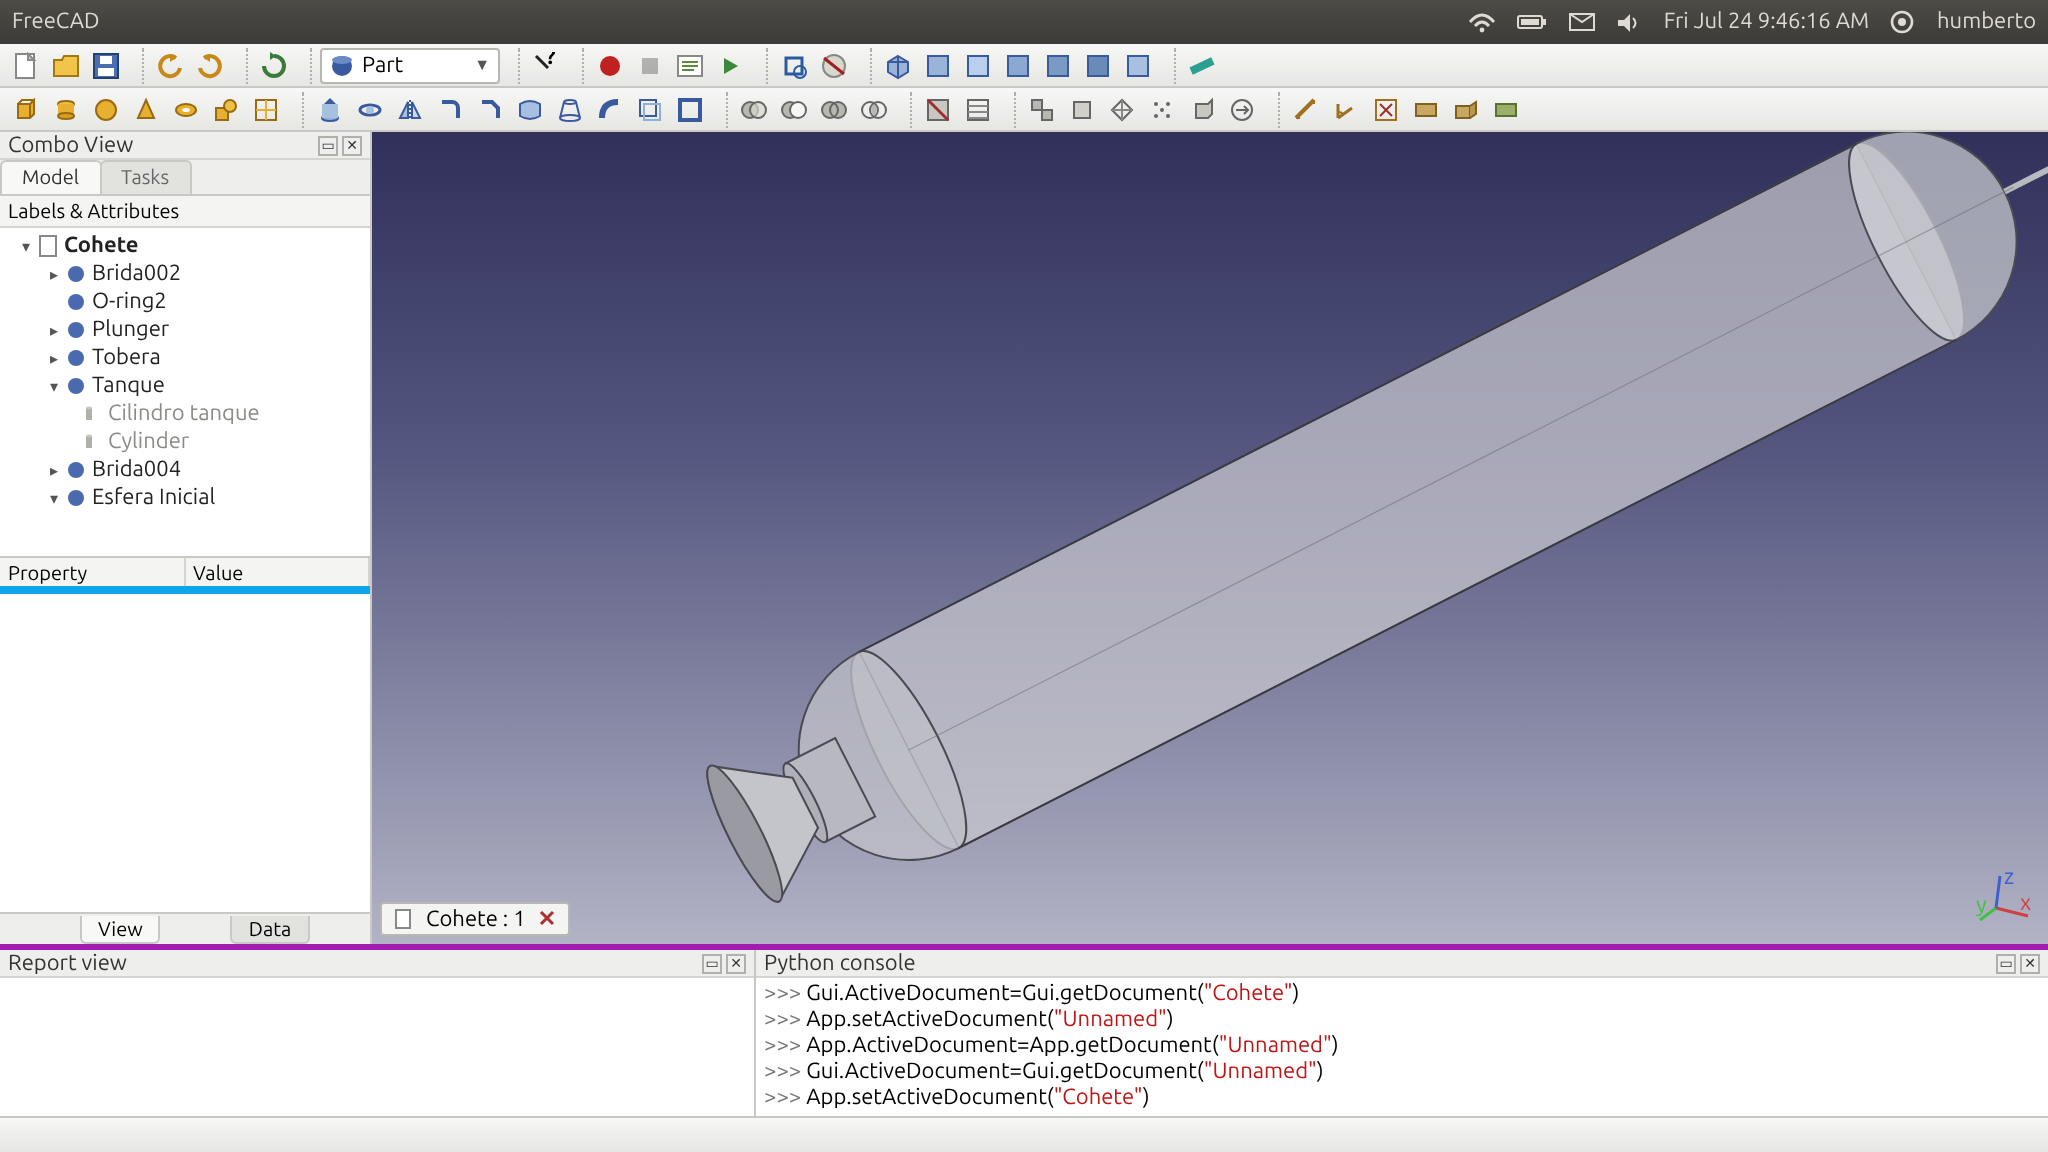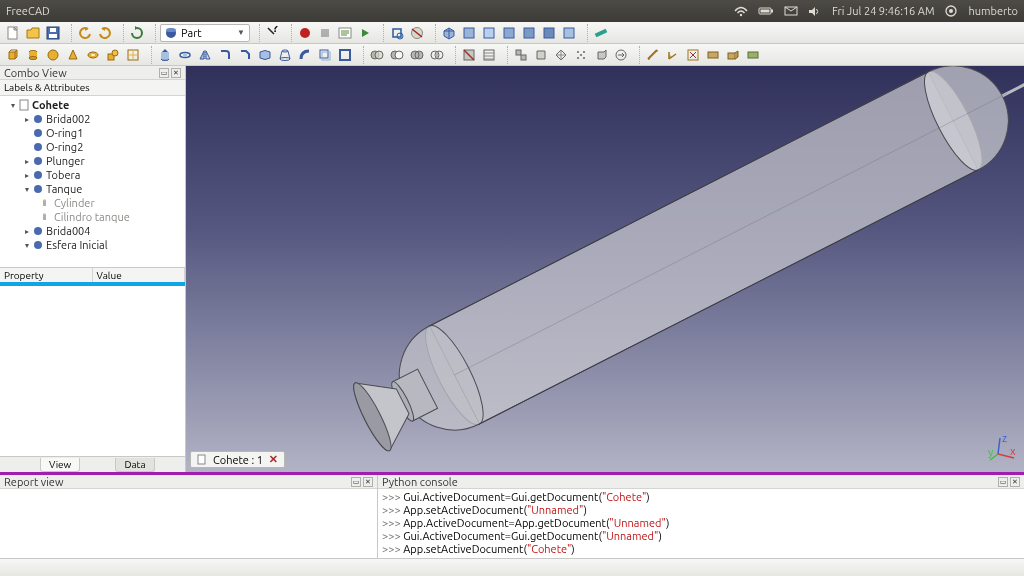--- a/index.html
+++ b/index.html
@@ -460,20 +460,24 @@
 <div class="main">
 
   <div class="left">
     <div class="panel-title">
       <span>Combo View</span>
       <span class="ctl">
           <span>▭</span>
           <span>✕</span>
         </span>
     </div>
+    <div class="tabs">
+      <div class="tab">Model</div>
+      <div class="tab inactive">Tasks</div>
+    </div>
     <div class="subhead">Labels &amp; Attributes</div>
     <div class="tree">
       <div class="node" style="padding-left:8px">
           <span class="tw">▾</span>
           <span class="ic">
             <svg width="11" height="12">
               <rect x="1" y="1" width="8" height="10" fill="#fff" stroke="#888"></rect>
             </svg>
           </span>
           <span class="bold">Cohete</span>
@@ -486,28 +490,20 @@
             </svg>
           </span>
           <span>Brida002</span>
         </div>
       <div class="node" style="padding-left:32px">
           <span class="ic">
             <svg width="10" height="10">
               <circle cx="5" cy="5" r="4" fill="#4a6ab0"></circle>
             </svg>
           </span>
-          <span>O-ring1</span>
-        </div>
-      <div class="node" style="padding-left:32px">
-          <span class="ic">
-            <svg width="10" height="10">
-              <circle cx="5" cy="5" r="4" fill="#4a6ab0"></circle>
-            </svg>
-          </span>
           <span>O-ring2</span>
         </div>
       <div class="node" style="padding-left:22px">
           <span class="tw">▸</span>
           <span class="ic">
             <svg width="10" height="10">
               <circle cx="5" cy="5" r="4" fill="#4a6ab0"></circle>
             </svg>
           </span>
           <span>Plunger</span>
@@ -530,30 +526,30 @@
           </span>
           <span>Tanque</span>
         </div>
       <div class="node dim" style="padding-left:40px">
           <span class="ic">
             <svg width="10" height="10">
               <rect x="2" y="2" width="3" height="6" fill="#b0b0a8"></rect>
               <ellipse cx="3.5" cy="2" rx="1.5" ry=".7" fill="#c8c8c0"></ellipse>
             </svg>
           </span>
-          <span>Cylinder</span>
+          <span>Cilindro tanque</span>
         </div>
       <div class="node dim" style="padding-left:40px">
           <span class="ic">
             <svg width="10" height="10">
               <rect x="2" y="2" width="3" height="6" fill="#b0b0a8"></rect>
               <ellipse cx="3.5" cy="2" rx="1.5" ry=".7" fill="#c8c8c0"></ellipse>
             </svg>
           </span>
-          <span>Cilindro tanque</span>
+          <span>Cylinder</span>
         </div>
       <div class="node" style="padding-left:22px">
           <span class="tw">▸</span>
           <span class="ic">
             <svg width="10" height="10">
               <circle cx="5" cy="5" r="4" fill="#4a6ab0"></circle>
             </svg>
           </span>
           <span>Brida004</span>
         </div>

